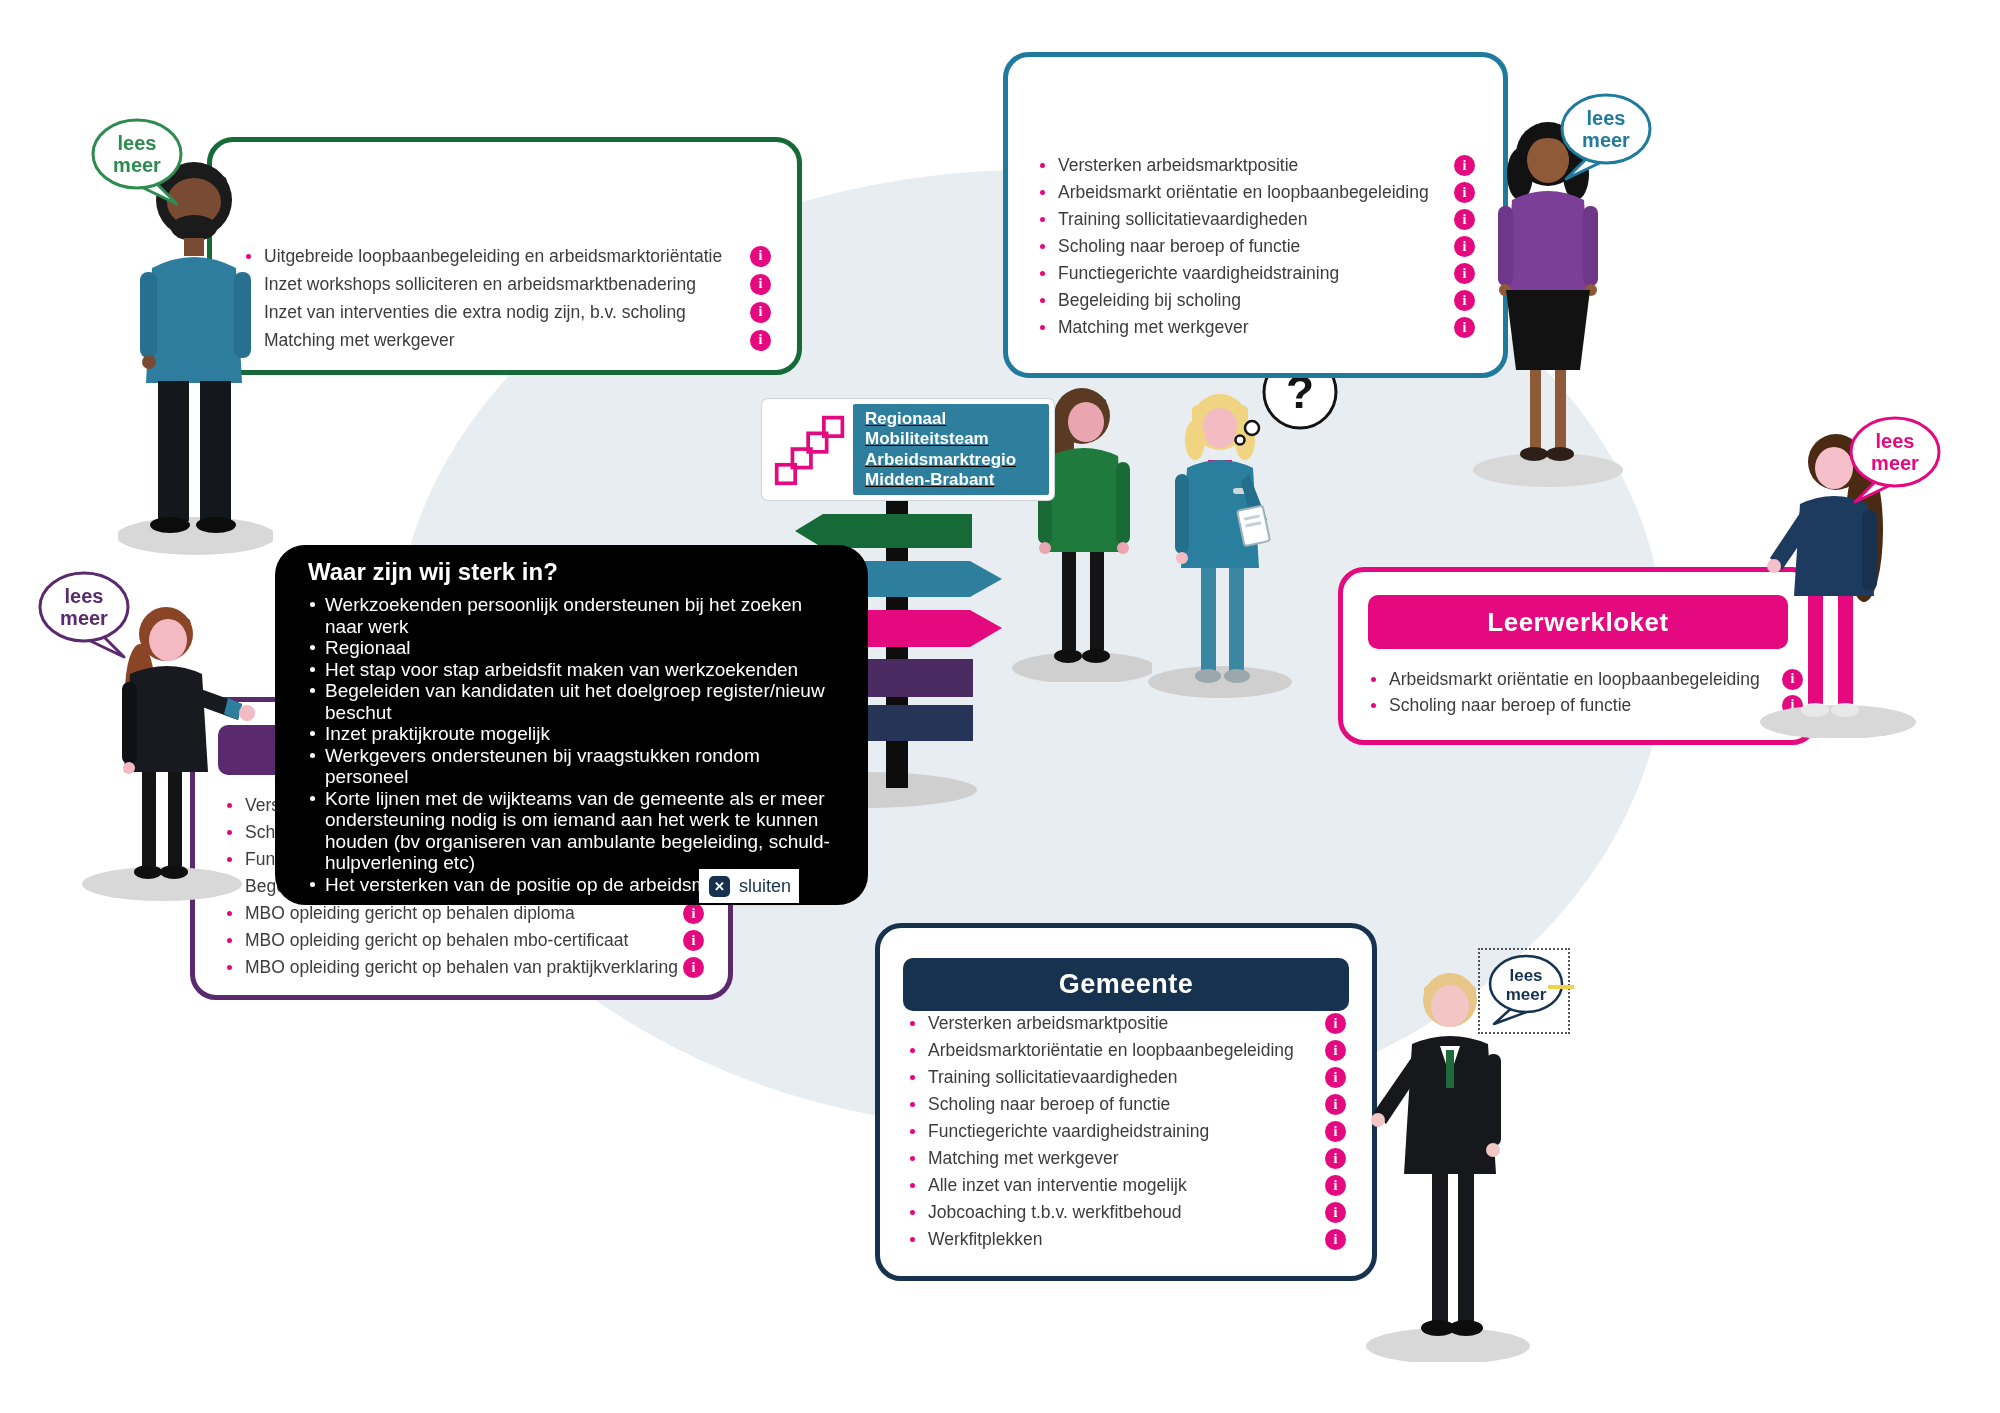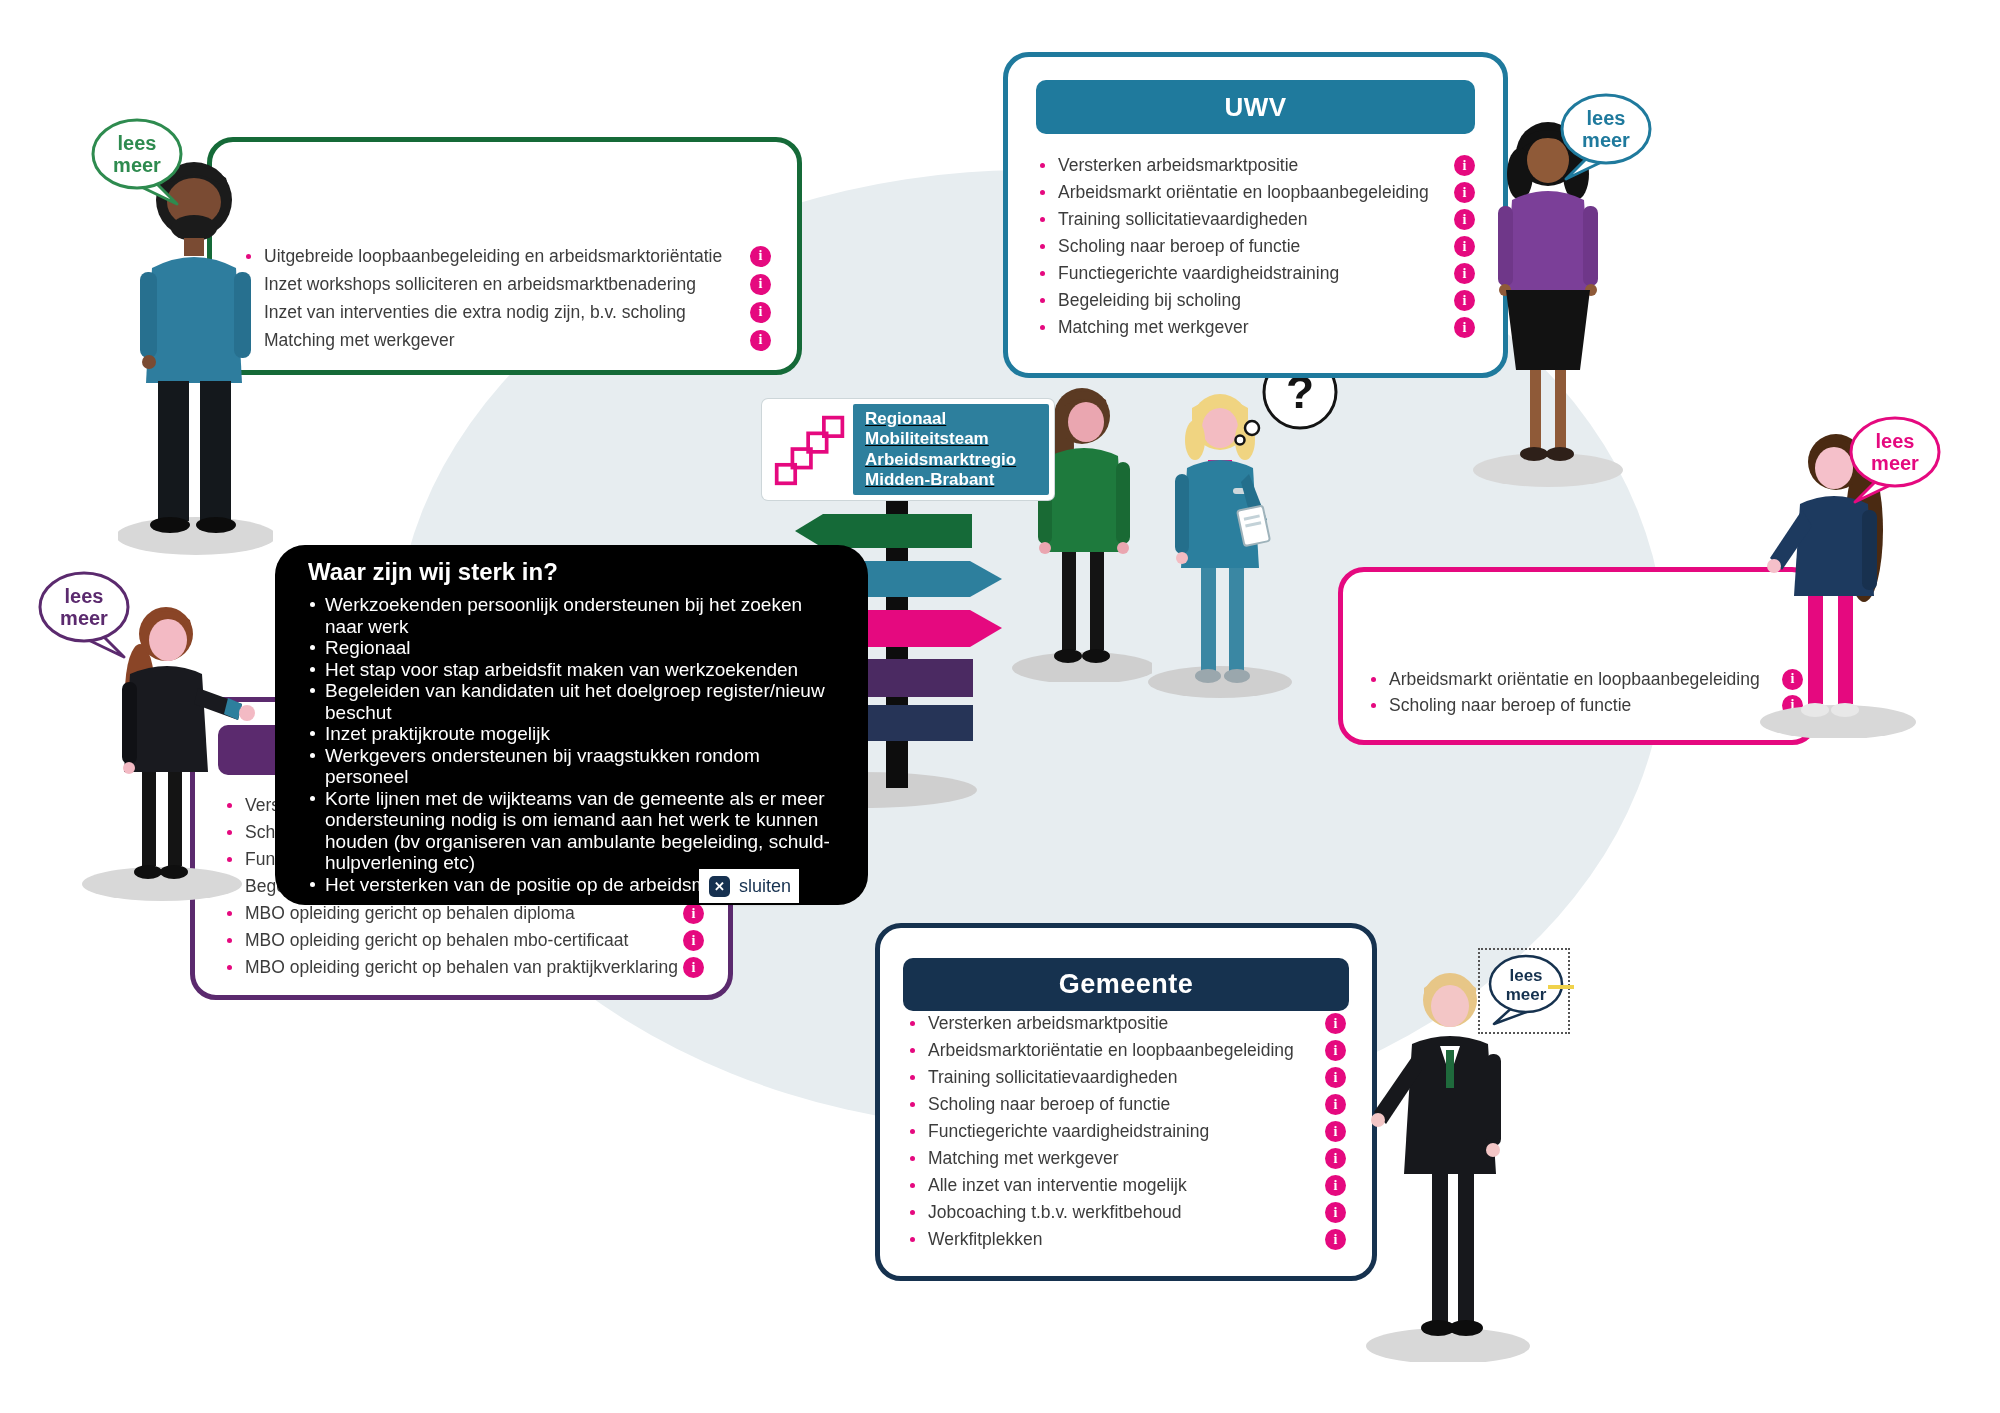--- a/index.html
+++ b/index.html
@@ -225,21 +225,20 @@
         </div>
       <div class="item" style="height:28px">
           <span class="dot"></span>
           <span class="txt">Matching met werkgever</span>
           <span class="info">i</span>
         </div>
     </div>
   </div>
 
   <div class="card teal" style="left:1003px;top:52px;width:505px;height:326px;">
-    <div class="chead" style="left:28px;top:23px;right:28px;height:54px;">UWV</div>
     <div class="items" style="left:32px;right:28px;top:95px;">
       <div class="item">
           <span class="dot"></span>
           <span class="txt">Versterken arbeidsmarktpositie</span>
           <span class="info">i</span>
         </div>
       <div class="item">
           <span class="dot"></span>
           <span class="txt">Arbeidsmarkt oriëntatie en loopbaanbegeleiding</span>
           <span class="info">i</span>
@@ -307,20 +306,21 @@
         </div>
       <div class="item">
           <span class="dot"></span>
           <span class="txt">MBO opleiding gericht op behalen van praktijkverklaring</span>
           <span class="info">i</span>
         </div>
     </div>
   </div>
 
   <div class="card pinkc" style="left:1338px;top:567px;width:480px;height:178px;">
+    <div class="chead" style="left:25px;top:23px;right:25px;height:54px;">Leerwerkloket</div>
     <div class="items" style="left:28px;right:10px;top:94px;">
       <div class="item" style="height:26px">
           <span class="dot"></span>
           <span class="txt">Arbeidsmarkt oriëntatie en loopbaanbegeleiding</span>
           <span class="info">i</span>
         </div>
       <div class="item" style="height:26px">
           <span class="dot"></span>
           <span class="txt">Scholing naar beroep of functie</span>
           <span class="info">i</span>

